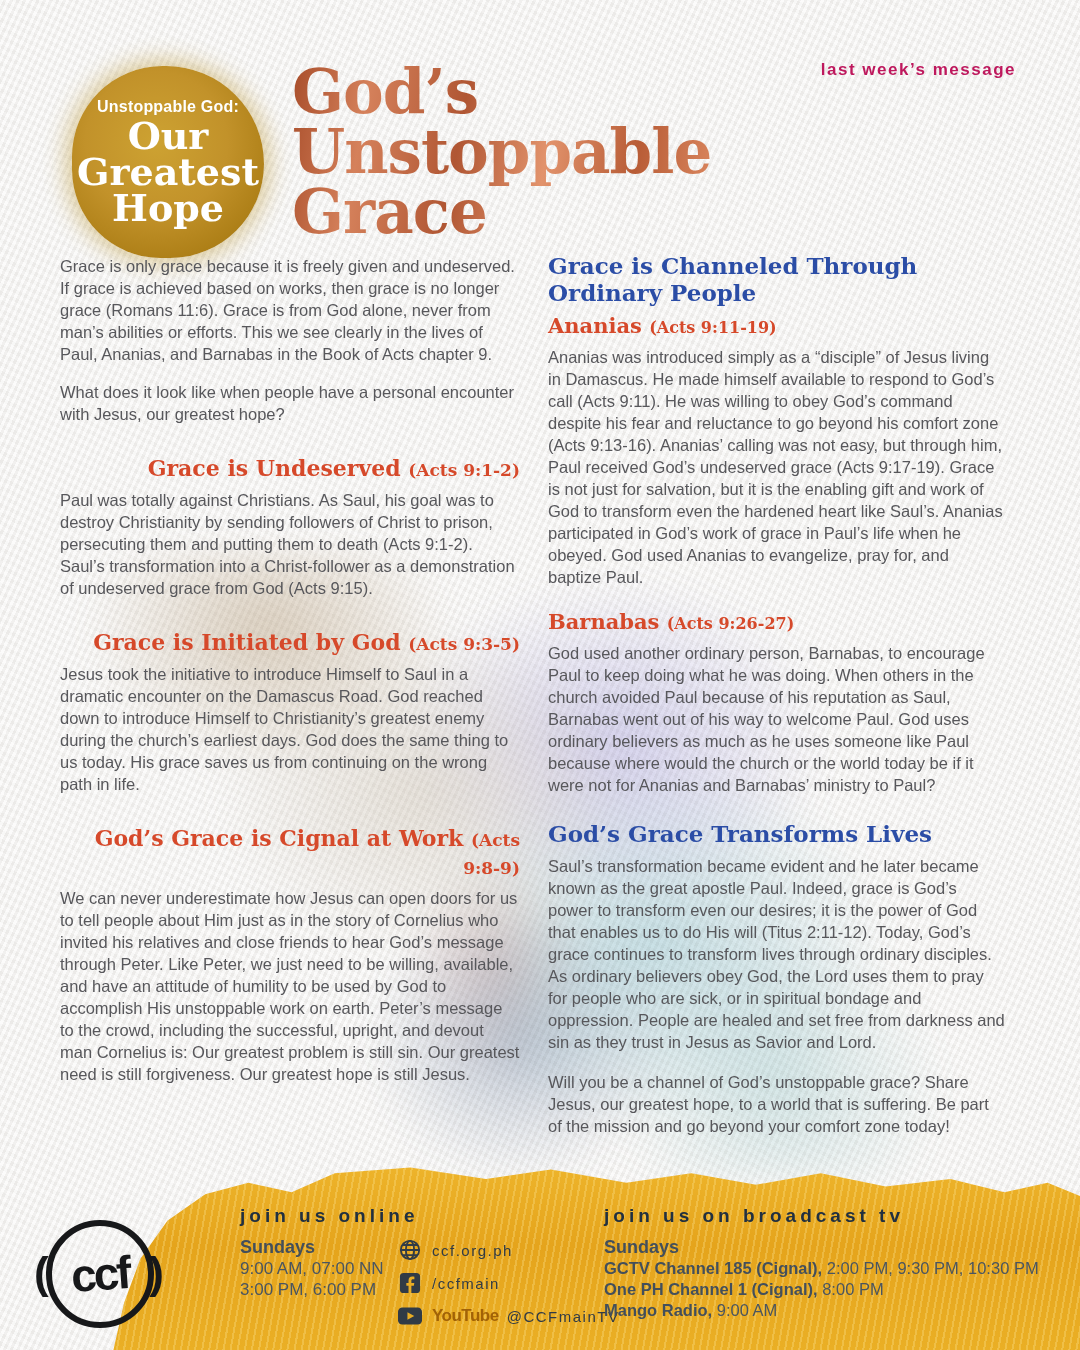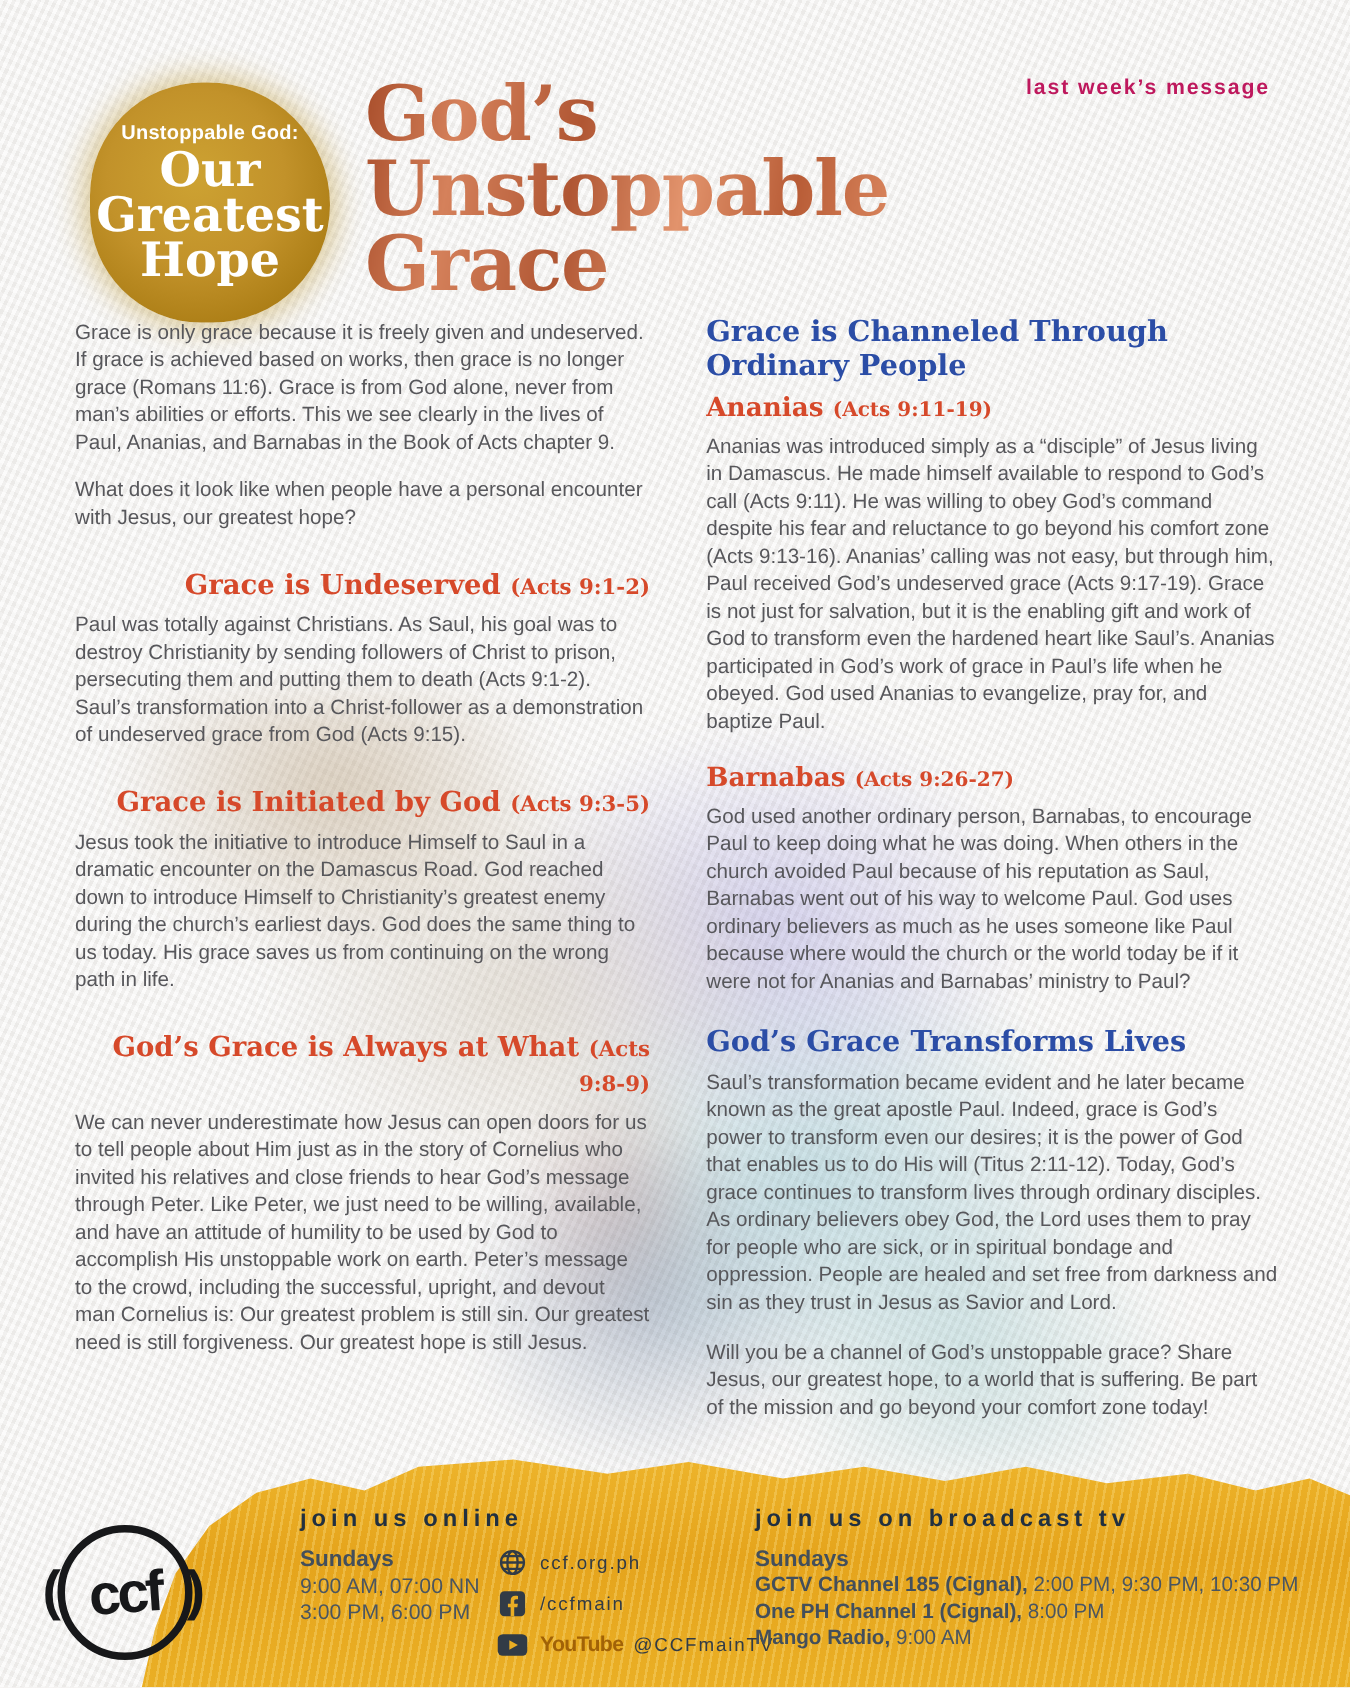--- a/index.html
+++ b/index.html
@@ -38,21 +38,21 @@
     font-family:"DejaVu Serif","Liberation Serif",serif;font-weight:bold;
     font-size:61px;line-height:60px;letter-spacing:-1px;
     background:linear-gradient(100deg,#a84d2a 0%,#d5815b 18%,#b05633 40%,#e2936c 60%,#b85c36 80%,#dd8a62 100%);
     -webkit-background-clip:text;background-clip:text;color:transparent;}
   .lastweek{position:absolute;right:64px;top:60px;font-size:17px;font-weight:bold;
     letter-spacing:1.5px;color:#be185d;}
   
   .col{position:absolute;top:255px;width:460px;color:#57575b;
     font-size:16.5px;line-height:22px;}
   .col.left{left:60px;}
-  .col.right{left:565px;width:458px;top:252px;}
+  .col.right{left:548px;width:458px;top:252px;}
   .col p{margin:0 0 16px 0;}
   .sec{margin-top:30px;}
   .sec-h{font-family:"DejaVu Serif","Liberation Serif",serif;font-weight:bold;
     color:#d6492a;font-size:22px;line-height:26px;margin-bottom:6px;text-align:right;}
   .sec-h .ref{font-size:17px;}
   .blue-h{font-family:"DejaVu Serif","Liberation Serif",serif;font-weight:bold;
     color:#2b4da6;font-size:23px;line-height:27px;margin-bottom:8px;}
   .sub{margin-top:22px;}
   .sub-h{font-family:"DejaVu Serif","Liberation Serif",serif;font-weight:bold;
     color:#d6492a;font-size:21px;line-height:24px;margin-bottom:6px;}
@@ -121,21 +121,21 @@
   <div class="sec">
     <div class="sec-h">
       <span>Grace is Initiated by God</span>
       <span class="ref">(Acts 9:3-5)</span>
     </div>
     <div>Jesus took the initiative to introduce Himself to Saul in a dramatic encounter on the Damascus Road. God reached down to introduce Himself to Christianity’s greatest enemy during the church’s earliest days. God does the same thing to us today. His grace saves us from continuing on the wrong path in life.</div>
   </div>
 
   <div class="sec">
     <div class="sec-h">
-      <span>God’s Grace is Always at What</span>
+      <span>God’s Grace is Cignal at Work</span>
       <span class="ref">(Acts 9:8-9)</span>
     </div>
     <div>We can never underestimate how Jesus can open doors for us to tell people about Him just as in the story of Cornelius who invited his relatives and close friends to hear God’s message through Peter. Like Peter, we just need to be willing, available, and have an attitude of humility to be used by God to accomplish His unstoppable work on earth. Peter’s message to the crowd, including the successful, upright, and devout man Cornelius is: Our greatest problem is still sin. Our greatest need is still forgiveness. Our greatest hope is still Jesus.</div>
   </div>
 </div>
 
 <div class="col right">
   <div class="blue-h" style="width:420px;">Grace is Channeled Through Ordinary People</div>
 
   <div>

